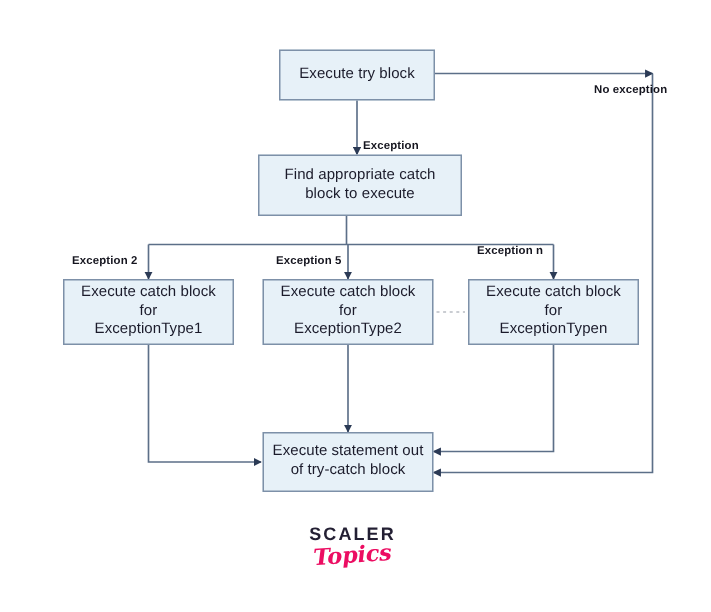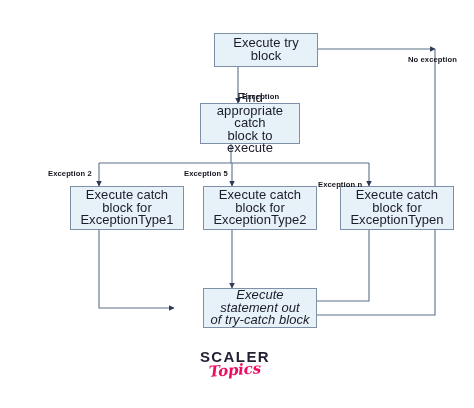--- a/index.html
+++ b/index.html
@@ -30,25 +30,24 @@
   .node-box {
     position: absolute;
     box-sizing: border-box;
     background: #e7f1f8;
     border: 1px solid #7d90a8;
     display: flex;
     align-items: center;
     justify-content: center;
     text-align: center;
     color: #1b1b2b;
-    font-size: 13px;
+    font-size: 10px;
     line-height: 12.6px;
     letter-spacing: 0.05px;
     padding: 16px 5px;
-    margin-left: 28px;
   }
   .node-box span {
     display: block;
     white-space: pre-line;
   }
   .edge-label {
     position: absolute;
     font-size: 7.6px;
     font-weight: bold;
     color: #15151f;
@@ -59,21 +58,21 @@
   #logo {
     position: absolute;
     left: 196px;
     top: 351px;
     width: 78px;
     height: 32px;
     text-align: center;
   }
   #logo .logo-scaler {
     font-family: "Liberation Sans", sans-serif;
-    font-size: 15px;
+    font-size: 12px;
     font-weight: bold;
     letter-spacing: 1.4px;
     color: #231f33;
     line-height: 11px;
     display: block;
   }
   #logo .logo-topics {
     font-family: "DejaVu Serif", serif;
     font-size: 15px;
     font-style: italic;
@@ -117,53 +116,53 @@
       <path d="M 369 230 L 369 301 L 289 301" marker-end="url(#arrow)"></path>
 
       <path d="M 291 208 L 310 208" stroke="#b9bdc4" stroke-width="1" stroke-dasharray="2 2.4"></path>
     </g>
   </svg>
 
   <div class="node-box" style="left:186px; top:33px; width:104px; height:32px;">
     <span>Execute try block</span>
   </div>
 
-  <div class="node-box" style="left:172px; top:103px; width:100px; height:41px;">
+  <div class="node-box" style="left:172px; top:103px; width:136px; height:41px;">
     <span>Find appropriate catch
 block to execute</span>
   </div>
 
   <div class="node-box" style="left:42px; top:186px; width:114px; height:44px;">
     <span>Execute catch block for
 ExceptionType1</span>
   </div>
 
   <div class="node-box" style="left:175px; top:186px; width:114px; height:44px;">
     <span>Execute catch block for
 ExceptionType2</span>
   </div>
 
   <div class="node-box" style="left:312px; top:186px; width:114px; height:44px;">
     <span>Execute catch block for
 ExceptionTypen</span>
   </div>
 
-  <div class="node-box" style="left:175px; top:288px; width:114px; height:40px;font-style:italic;">
+  <div class="node-box" style="left:175px; top:288px; width:114px; height:40px;">
     <span>Execute statement out
 of try-catch block</span>
   </div>
 
-  <div class="edge-label" style="left:368px; top:55px;padding-left:40px;">No exception</div>
+  <div class="edge-label" style="left:356px; top:55px;padding-left:40px;">No exception</div>
 
   <div class="edge-label" style="left:242px; top:92px;">Exception</div>
 
   <div class="edge-label" style="left:48px; top:169px;">Exception 2</div>
 
   <div class="edge-label" style="left:184px; top:169px;">Exception 5</div>
 
-  <div class="edge-label" style="left:318px; top:180px;text-align:right;">Exception n</div>
+  <div class="edge-label" style="left:318px; top:162px;text-align:right;">Exception n</div>
 
   <div id="logo">
     <span class="logo-scaler">SCALER</span>
     <span class="logo-topics">Topics</span>
   </div>
 
 </div>
 
 </body></html>

